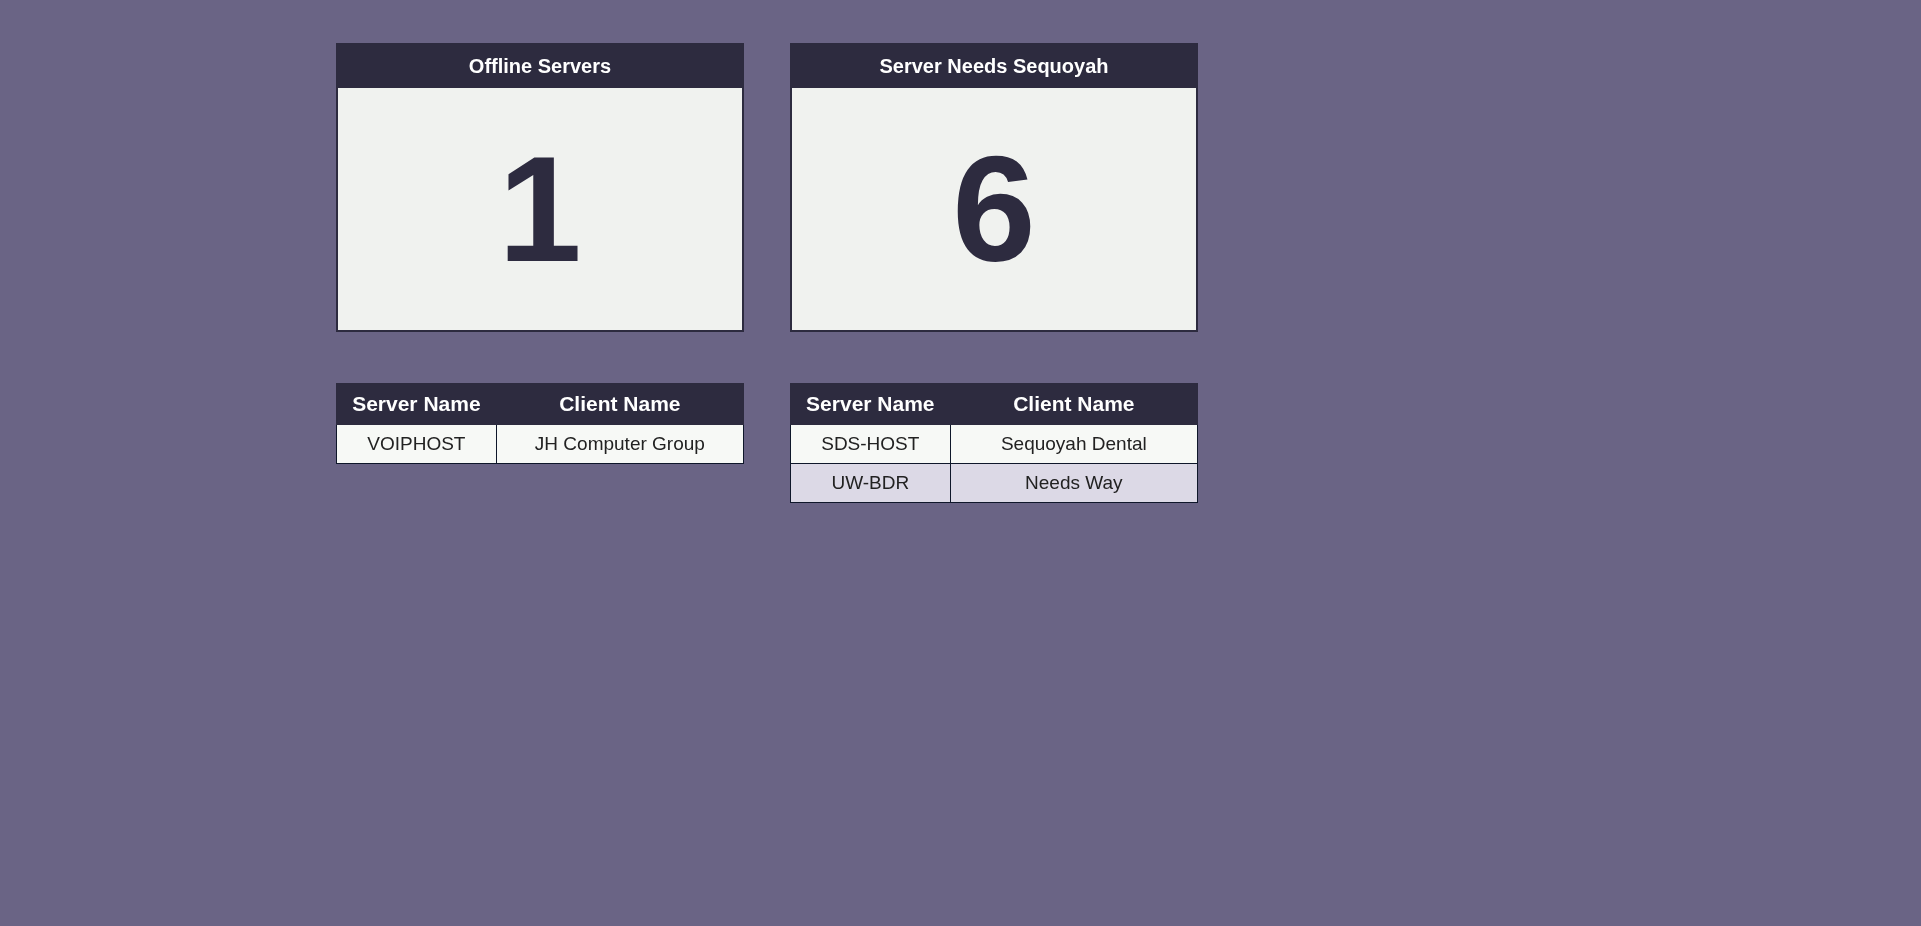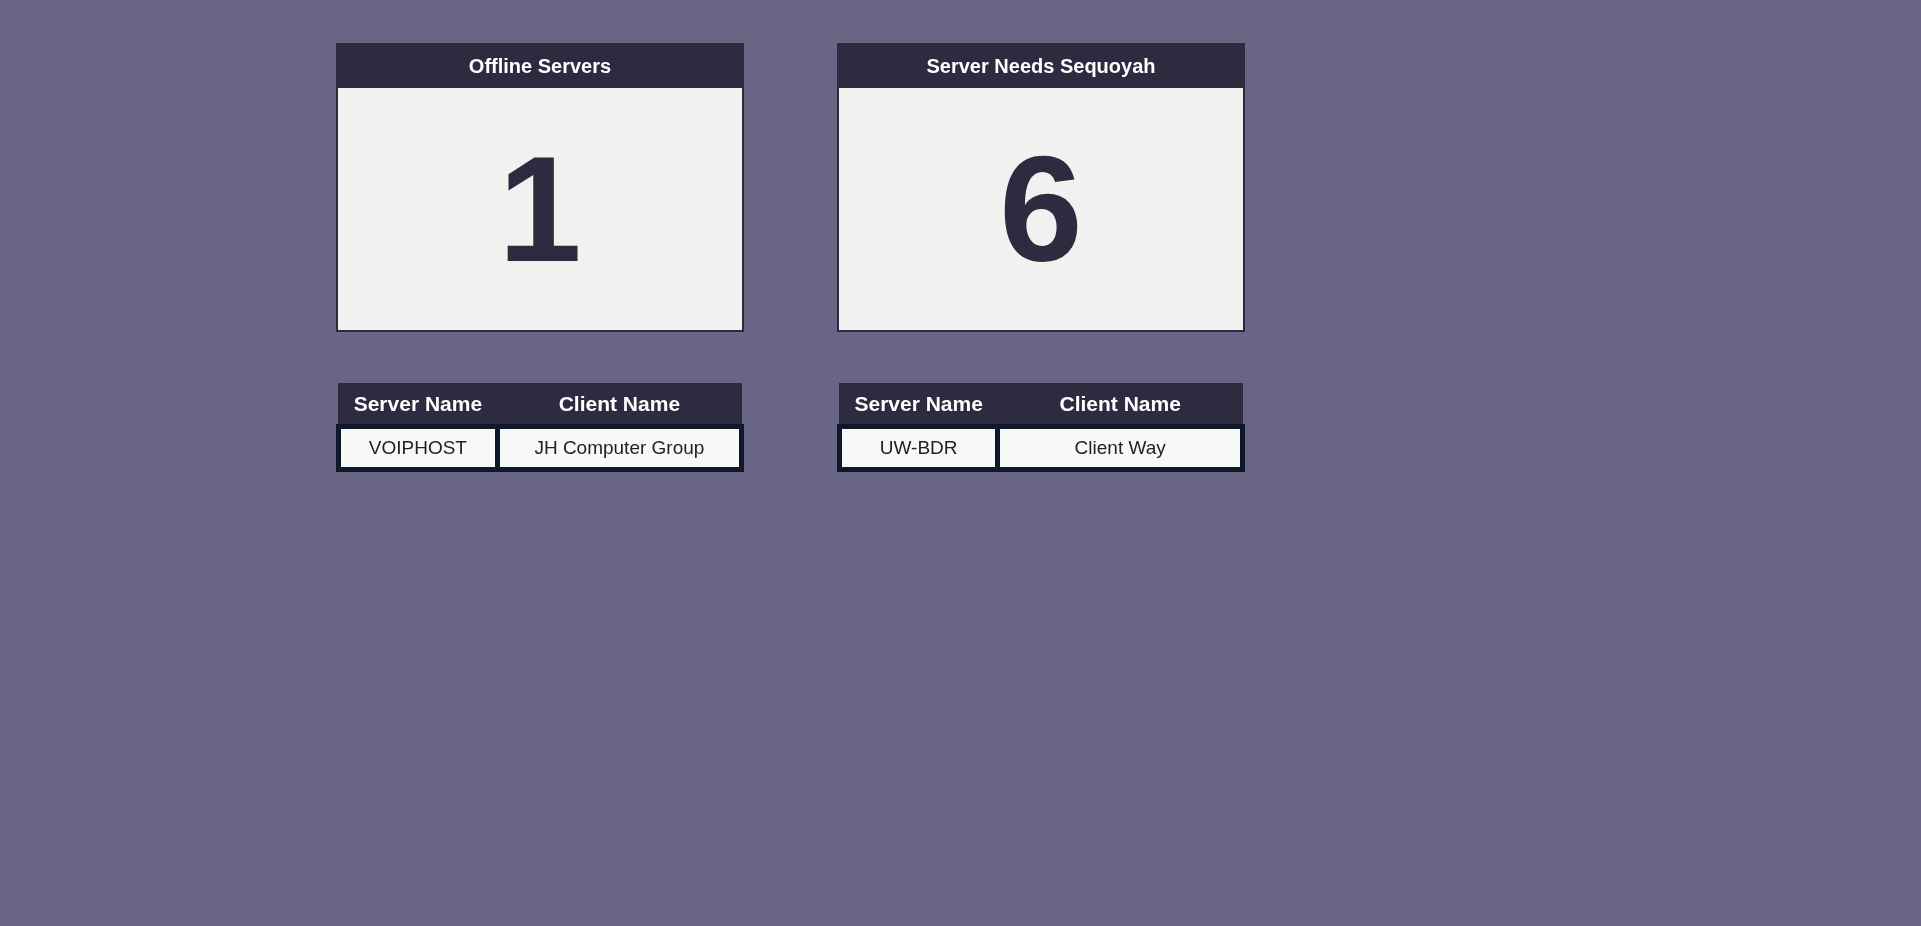--- a/index.html
+++ b/index.html
@@ -5,21 +5,21 @@
     * { box-sizing: border-box; margin: 0; padding: 0; }
     body {
       background: #6a6485;
       font-family: Arial, Helvetica, sans-serif;
       width: 1921px;
       height: 926px;
       overflow: hidden;
     }
     .cols {
       display: flex;
-      gap: 93px;
+      gap: 46px;
       padding-top: 43px;
       padding-left: 336px;
     }
     .col { width: 408px; }
     .count-card {
       background: #f0f2ef;
       border: 2px solid #2d2b3f;
       width: 408px;
     }
     .count-card .card-title {
@@ -49,21 +49,21 @@
       font-weight: bold;
       font-size: 21px;
       text-align: center;
       border: 1px solid #2d2b3f;
       padding: 8px 4px;
     }
     .tbl td {
       font-size: 19px;
       color: #222;
       text-align: center;
-      border: 5px solid #0f172a;
+      border: 1px solid #0f172a;
       padding: 8px 4px;
     }
     .tbl tbody tr:nth-child(odd) td { background: #f7f9f6; }
     .tbl tbody tr:nth-child(even) td { background: #dcd9e6; }
     .col-server { width: 160px; }
     .col-client { width: 248px; }
   </style>
 </head>
 <body>
 
@@ -99,20 +99,24 @@
 
     <table class="tbl">
       <thead>
         <tr>
           <th class="col-server">Server Name</th>
           <th class="col-client">Client Name</th>
         </tr>
       </thead>
       <tbody>
         <tr>
+          <td>SDS-HOST</td>
+          <td>Sequoyah Dental</td>
+        </tr>
+        <tr>
           <td>UW-BDR</td>
-          <td>Client Way</td>
+          <td>Needs Way</td>
         </tr>
       </tbody>
     </table>
   </div>
 
 </div>
 
 </body></html>

